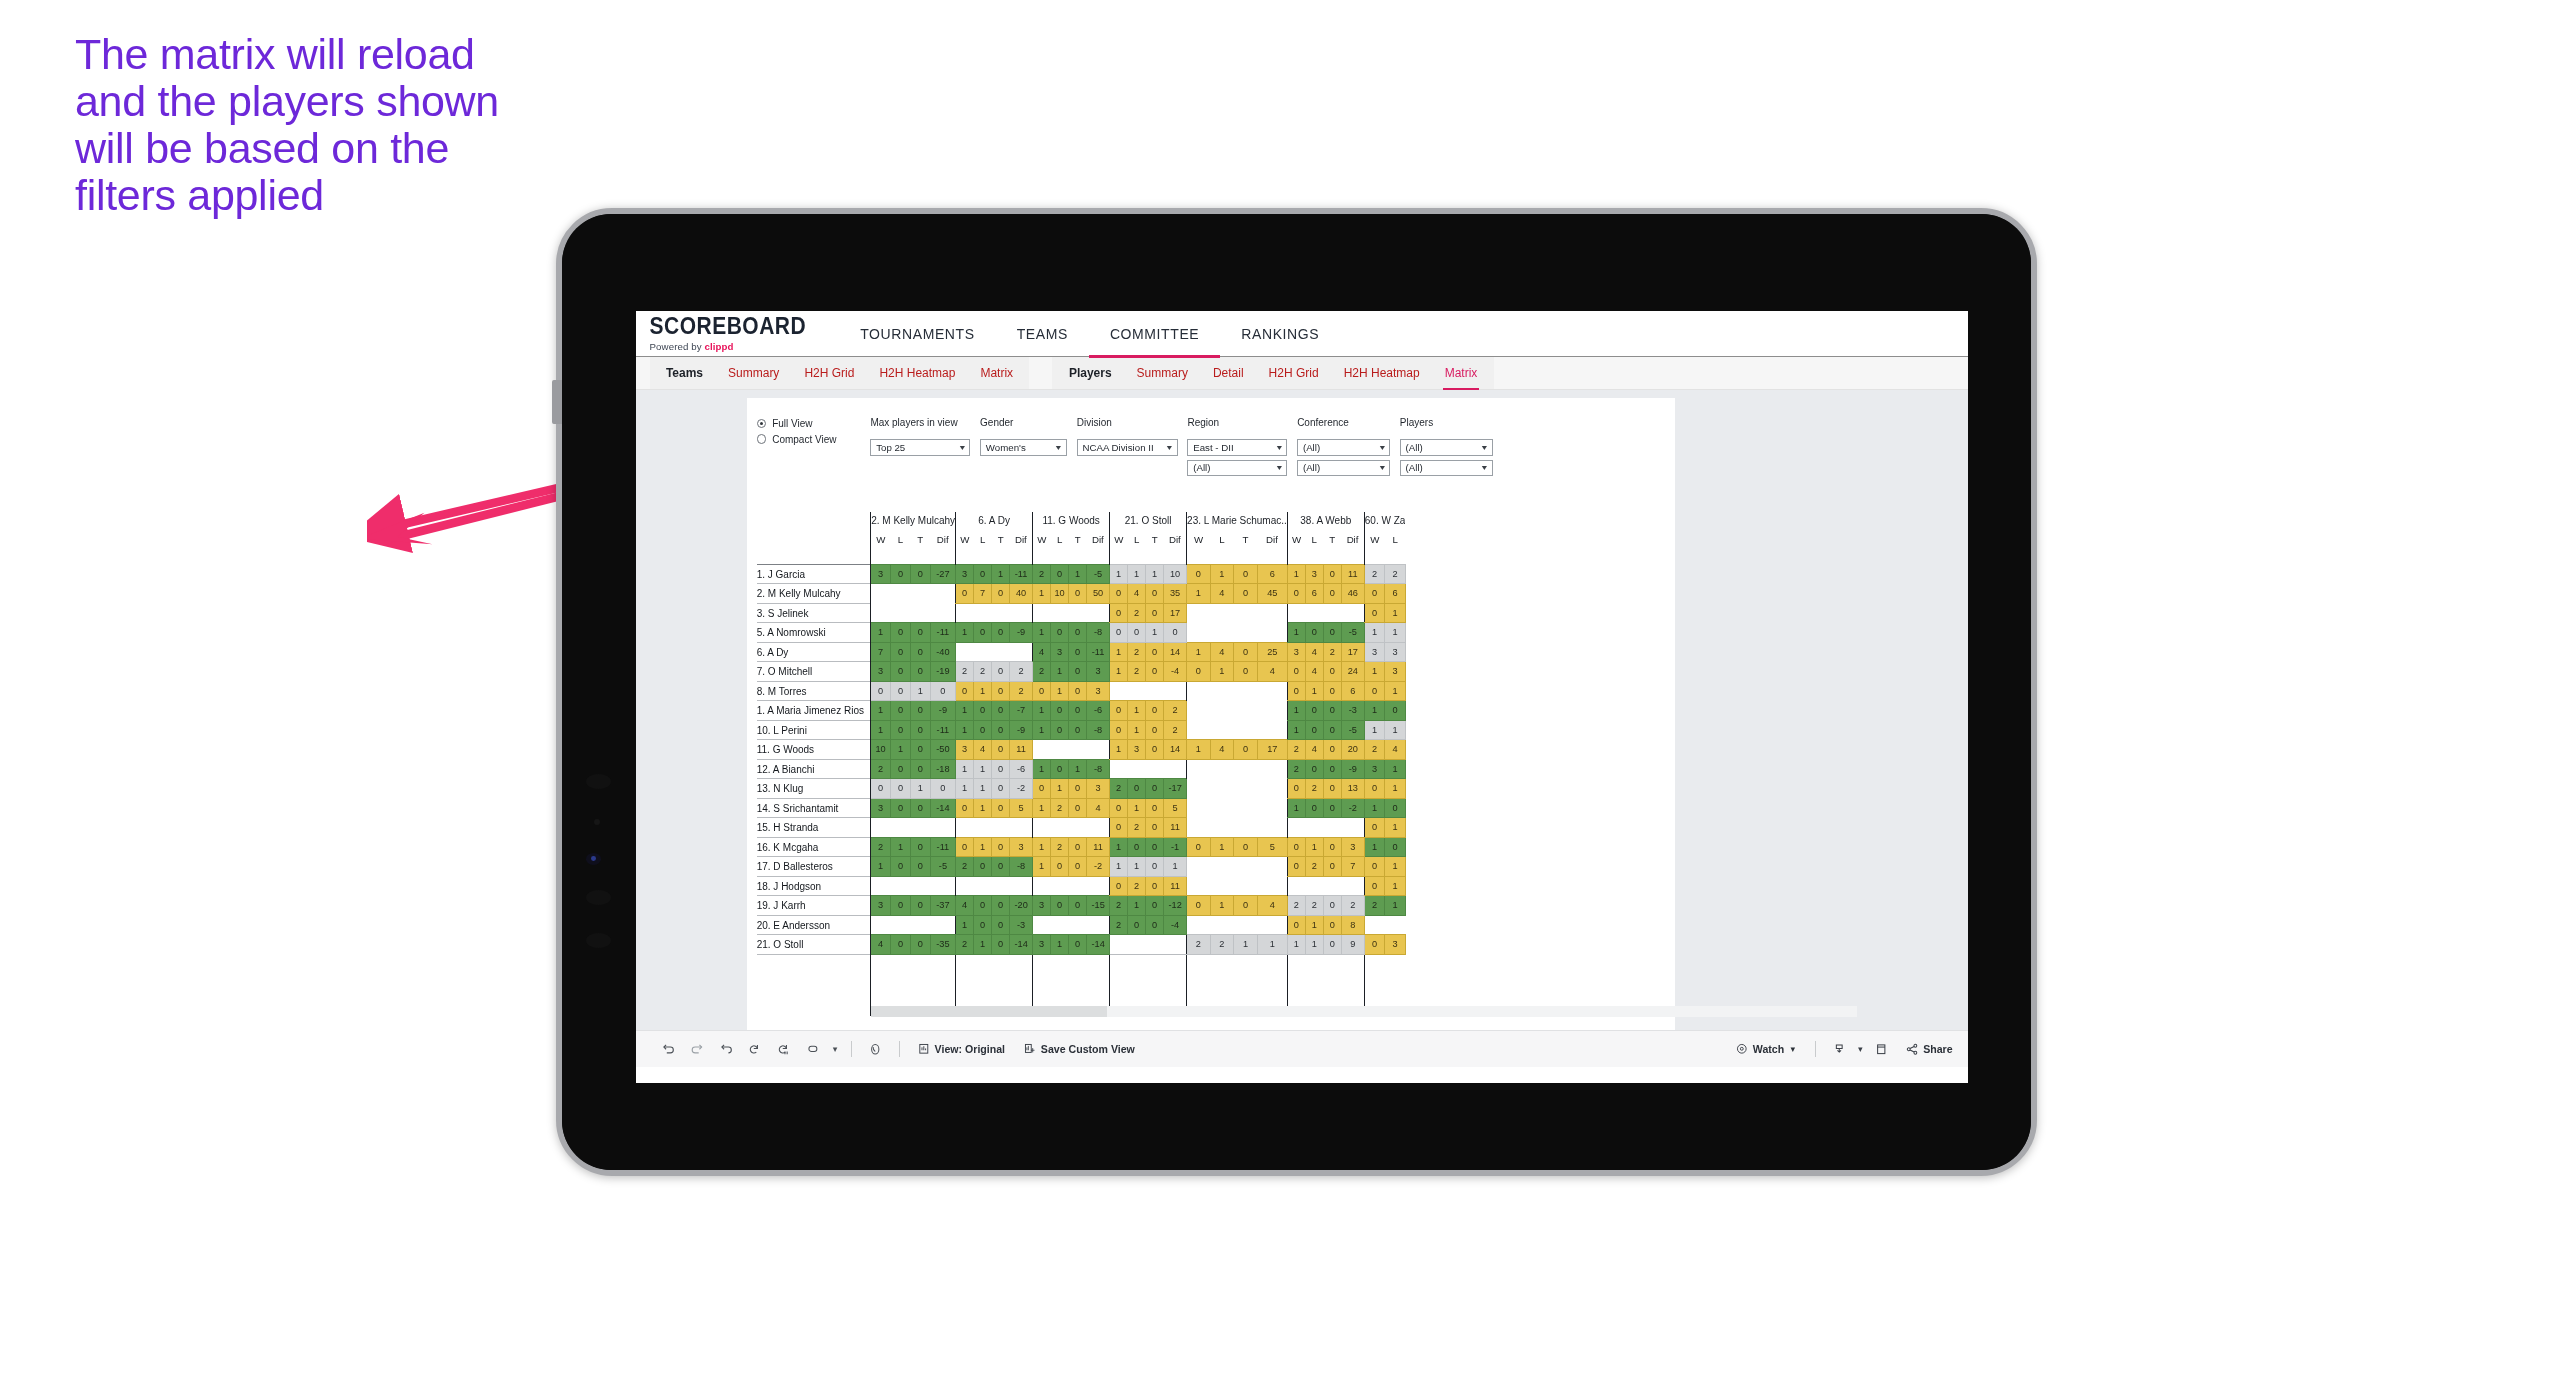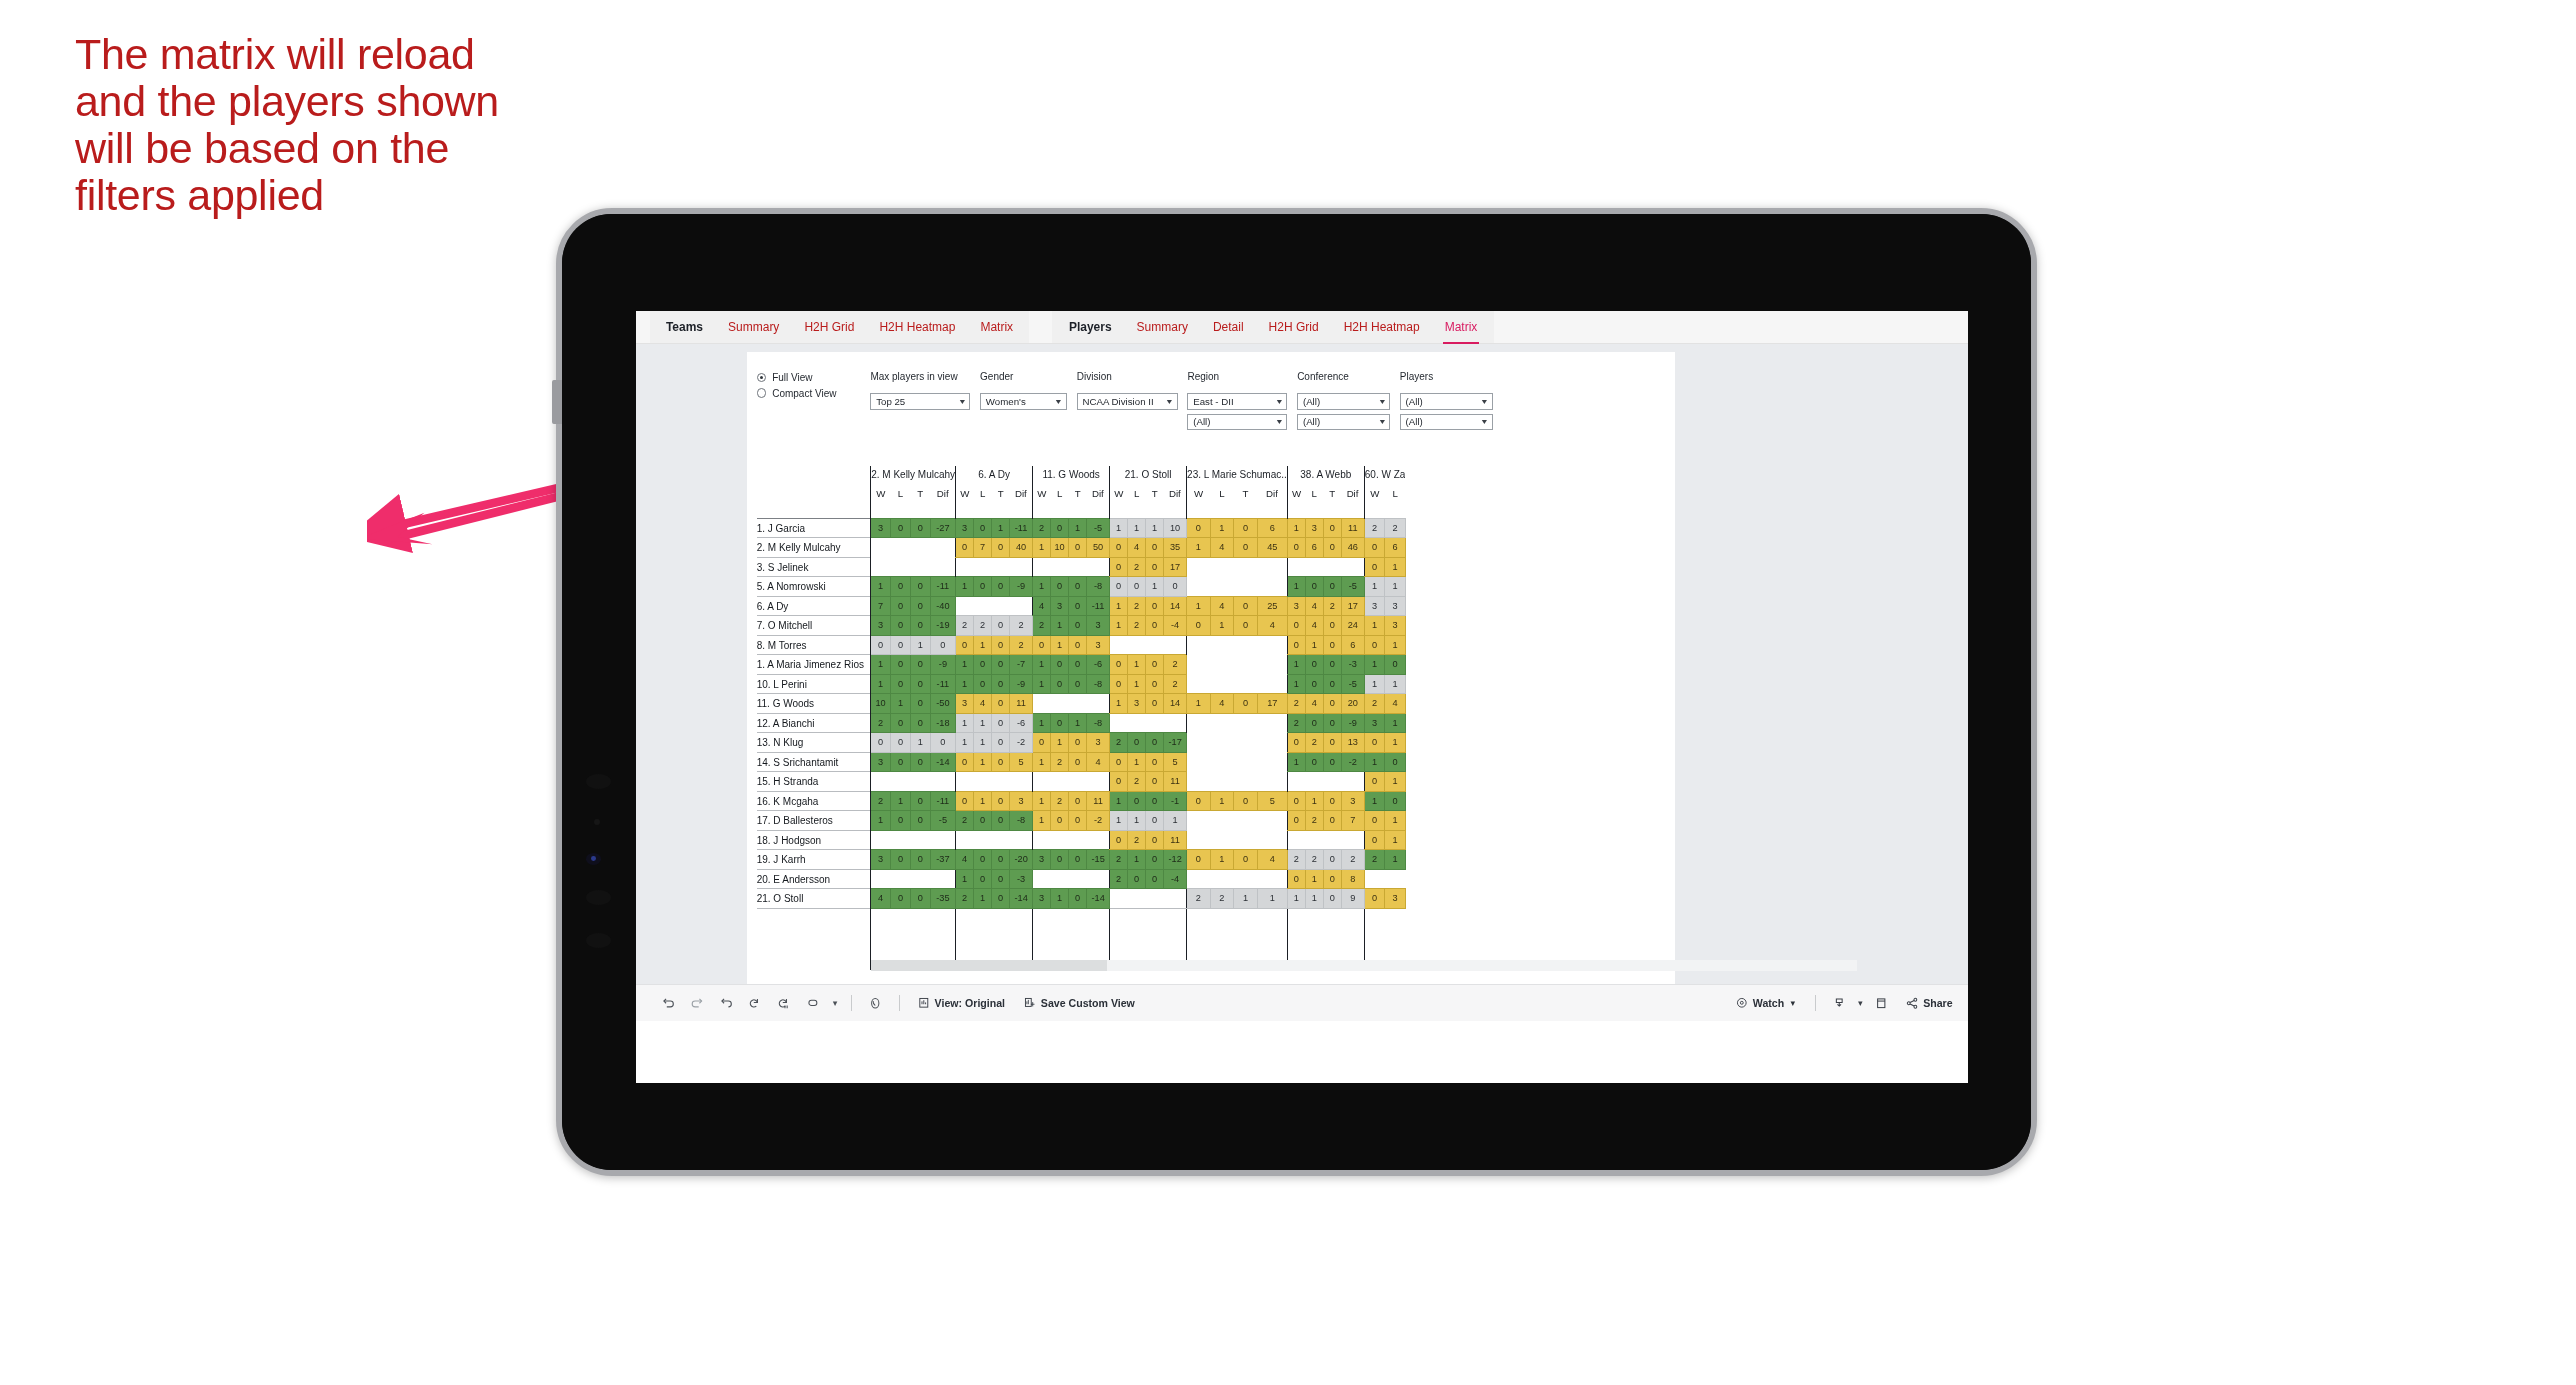--- a/index.html
+++ b/index.html
@@ -7,21 +7,21 @@
     width: 2576px; height: 1386px;
     background: #ffffff;
     font-family: "Liberation Sans", sans-serif;
     overflow: hidden;
   }
   .stage { position: relative; width: 2576px; height: 1386px; background:#fff; }
 
   
   .annot {
     position: absolute; left: 75px; top: 31px; width: 454px;
-    font-size: 43px; line-height: 1.09; color: #b91c1c;
+    font-size: 43px; line-height: 1.09; color: #6d28d9;
     font-family: "Liberation Sans", sans-serif;
     letter-spacing: -0.3px;
   }
 
   
   .arrow-svg { position: absolute; left: 367px; top: 381px; width: 598px; height: 193px; }
 
   
   .tablet {
     position: absolute; left: 556px; top: 208px;
@@ -196,20 +196,35 @@
     <div class="tablet-inner">
       <div class="side-btn sb1"></div>
       <div class="cam-dot dot-a"></div>
       <div class="cam-dot dot-b"></div>
       <div class="cam-dot dot-c"></div>
       <div class="cam-dot dot-d"></div>
       <div class="cam-dot dot-e"></div>
 
       <div class="screen">
 
+        <div class="appbar">
+          <div class="brand">
+            <div class="brand-name">SCOREBOARD</div>
+            <div class="brand-sub">
+              <span>Powered by</span>
+              <b>clippd</b>
+            </div>
+          </div>
+          <div class="navtabs">
+            <div class="navtab">TOURNAMENTS</div>
+            <div class="navtab">TEAMS</div>
+            <div class="navtab active">COMMITTEE</div>
+            <div class="navtab">RANKINGS</div>
+          </div>
+        </div>
 
         <div class="subnav">
           <div class="subgroup">
             <div class="subitem bold">Teams</div>
             <div class="subitem">Summary</div>
             <div class="subitem">H2H Grid</div>
             <div class="subitem">H2H Heatmap</div>
             <div class="subitem">Matrix</div>
           </div>
           <div class="subgroup g2">

